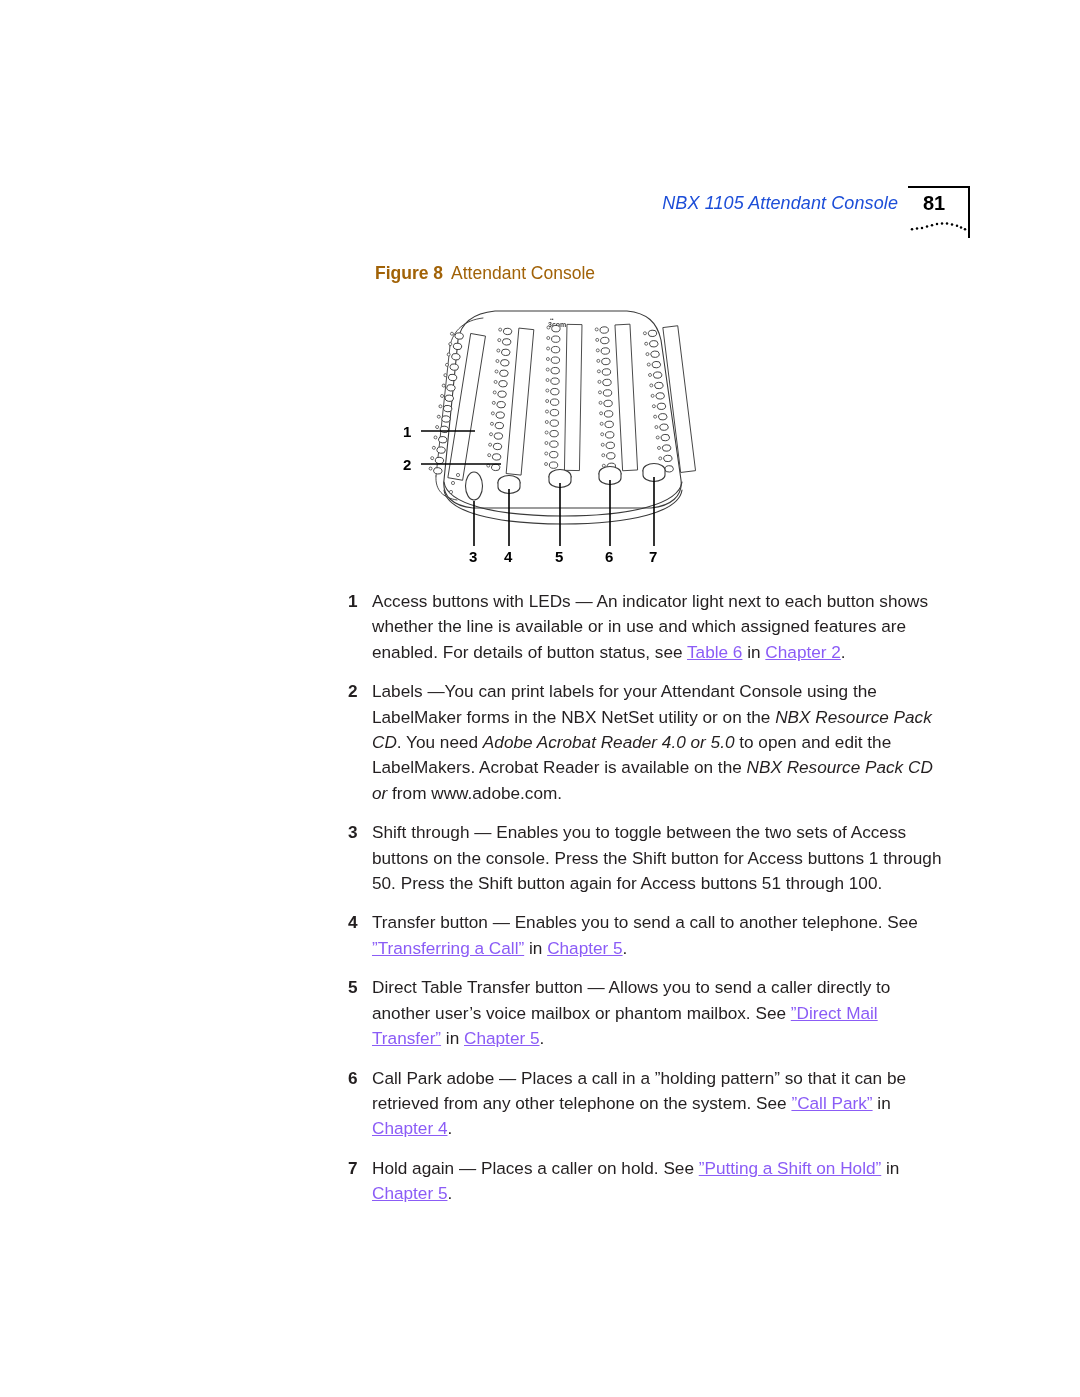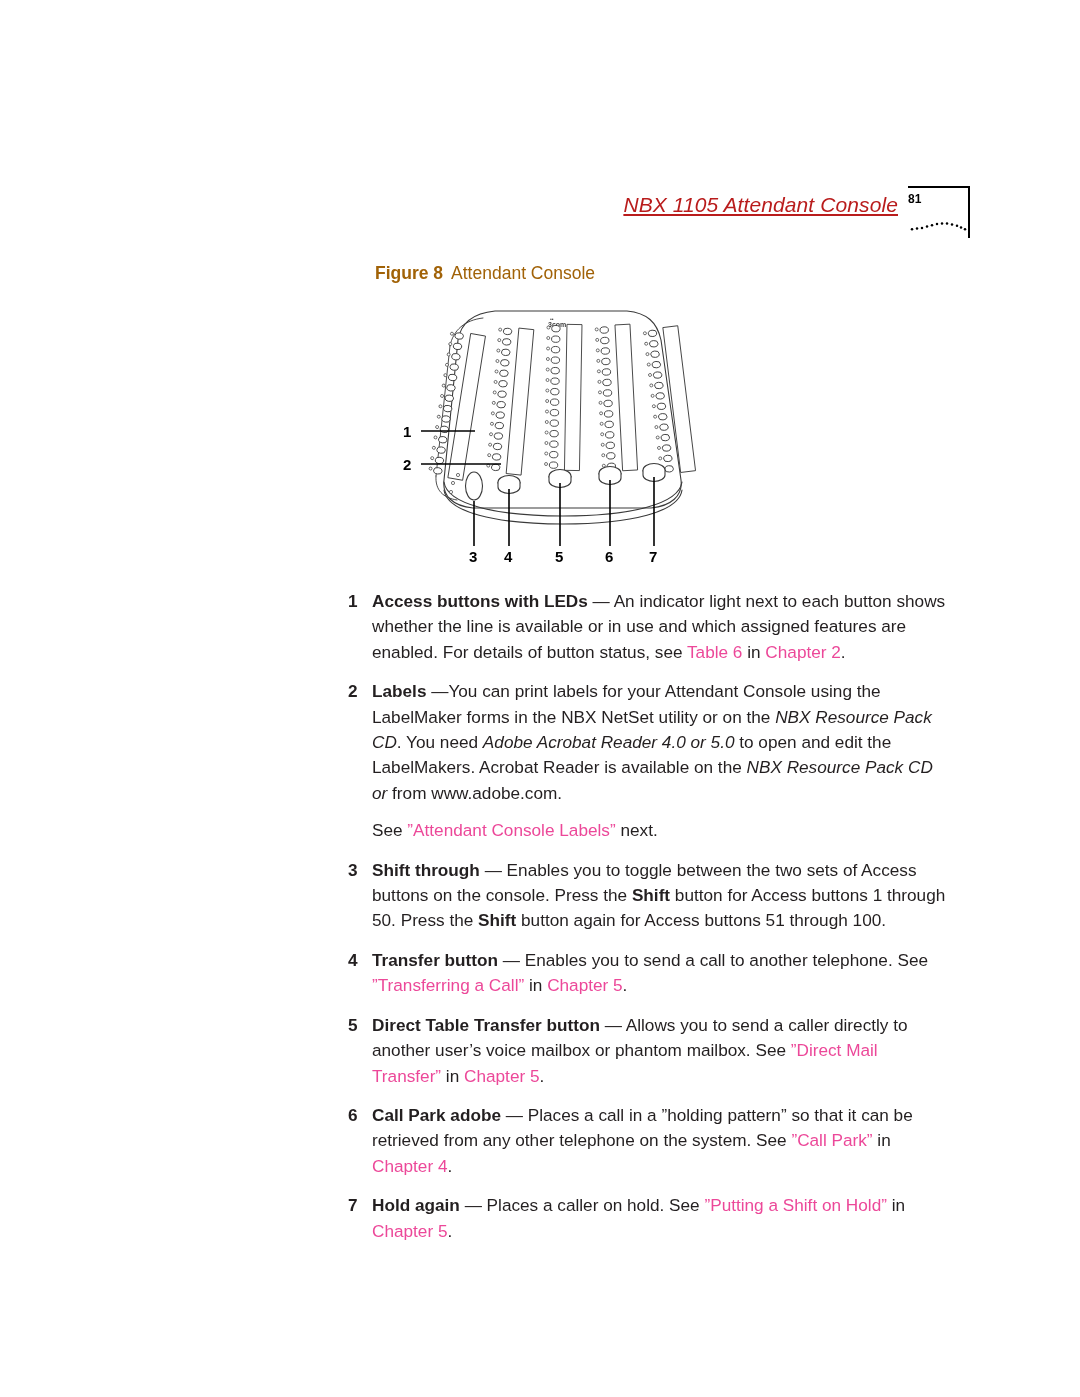--- a/index.html
+++ b/index.html
@@ -19,26 +19,25 @@
   
   #page-header {
     position: absolute;
     top: 186px;
     right: 110px;
     display: flex;
     align-items: flex-start;
   }
   .header-title {
     font-style: italic;
-    font-size: 21px;
+    font-size: 18px;
     letter-spacing: 0.1px;
-    color: #b91c1c;
+    color: #1d4ed8;
     white-space: nowrap;
     padding-top: 7px;
-    text-decoration: underline;
   }
   .header-box {
     position: relative;
     width: 62px;
     height: 52px;
     margin-left: 10px;
   }
   .header-box .rule-top {
     position: absolute;
     left: 0; top: 0;
@@ -48,23 +47,23 @@
   .header-box .rule-right {
     position: absolute;
     right: 0; top: 0;
     width: 2px; height: 52px;
     background: #000;
   }
   .header-pageno {
     position: absolute;
     left: 0; top: 6px;
     width: 52px;
-    text-align: left;
+    text-align: center;
     font-weight: bold;
-    font-size: 12px;
+    font-size: 20px;
     color: #000;
   }
   .header-dots {
     position: absolute;
     left: 2px;
     top: 33px;
     width: 58px;
     height: 14px;
   }
 
@@ -117,24 +116,25 @@
     font-size: 17.2px;
     line-height: 25.4px;
     color: #231f20;
   }
   .sub-note {
     margin: -2px 0 14px 24px;
     font-size: 17.2px;
     line-height: 25.4px;
     color: #231f20;
   }
-  b, .b { font-weight: bold; }
+  b, .b { font-weight: normal; }
   i, .i { font-style: italic; }
   .lnk {
-    color: #ec4899;
+    color: #8b5cf6;
+    text-decoration: underline;
   }
 </style>
 </head>
 <body>
 
 <div id="page-header">
   <div class="header-title">NBX 1105 Attendant Console</div>
   <div class="header-box">
     <div class="rule-top"></div>
     <div class="rule-right"></div>
@@ -310,21 +310,20 @@
   <div class="list-item">
     <div class="list-num">1</div>
     <div class="list-body"><b>Access buttons with LEDs</b> — An indicator light next to each button shows whether the line is available or in use and which assigned features are enabled. For details of button status, see <span class="lnk">Table 6</span> in <span class="lnk">Chapter 2</span>.</div>
   </div>
 
   <div class="list-item">
     <div class="list-num">2</div>
     <div class="list-body"><b>Labels</b> —You can print labels for your Attendant Console using the LabelMaker forms in the NBX NetSet utility or on the <i>NBX Resource Pack CD</i>. You need <i>Adobe Acrobat Reader 4.0 or 5.0</i> to open and edit the LabelMakers. Acrobat Reader is available on the <i>NBX Resource Pack CD or</i> from www.adobe.com.</div>
   </div>
 
-  <div class="sub-note">See <span class="lnk">”Attendant Console Labels”</span> next.</div>
 
   <div class="list-item">
     <div class="list-num">3</div>
     <div class="list-body"><b>Shift through</b> — Enables you to toggle between the two sets of Access buttons on the console. Press the <b>Shift</b> button for Access buttons 1 through 50. Press the <b>Shift</b> button again for Access buttons 51 through 100.</div>
   </div>
 
   <div class="list-item">
     <div class="list-num">4</div>
     <div class="list-body"><b>Transfer button</b> — Enables you to send a call to another telephone. See <span class="lnk">”Transferring a Call”</span> in <span class="lnk">Chapter 5</span>.</div>
   </div>

